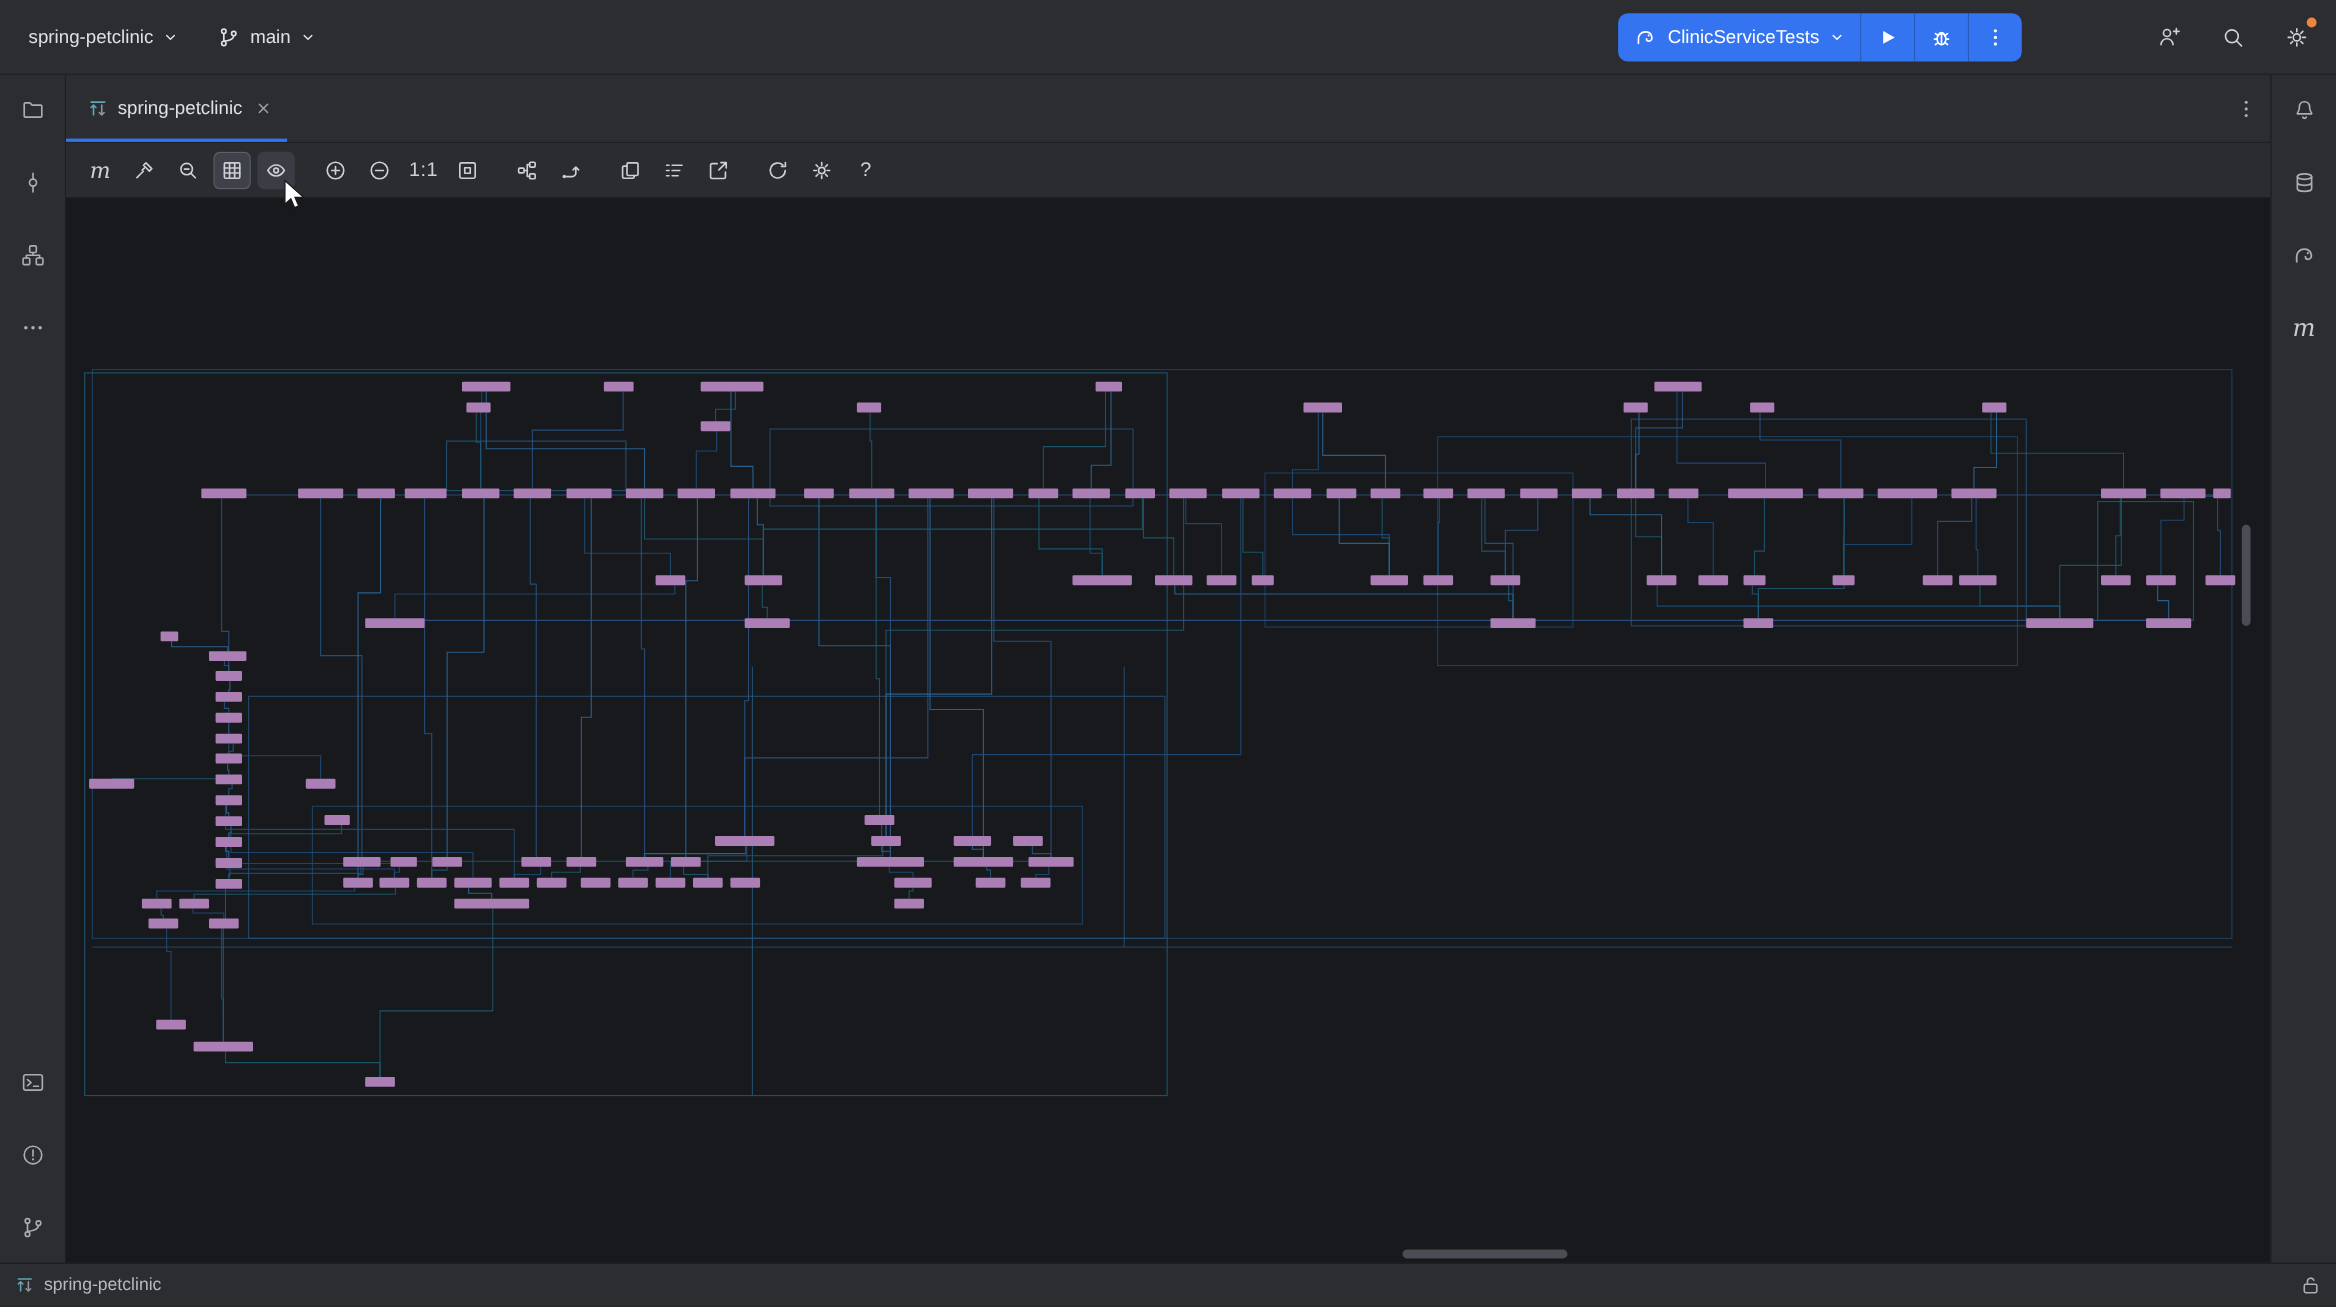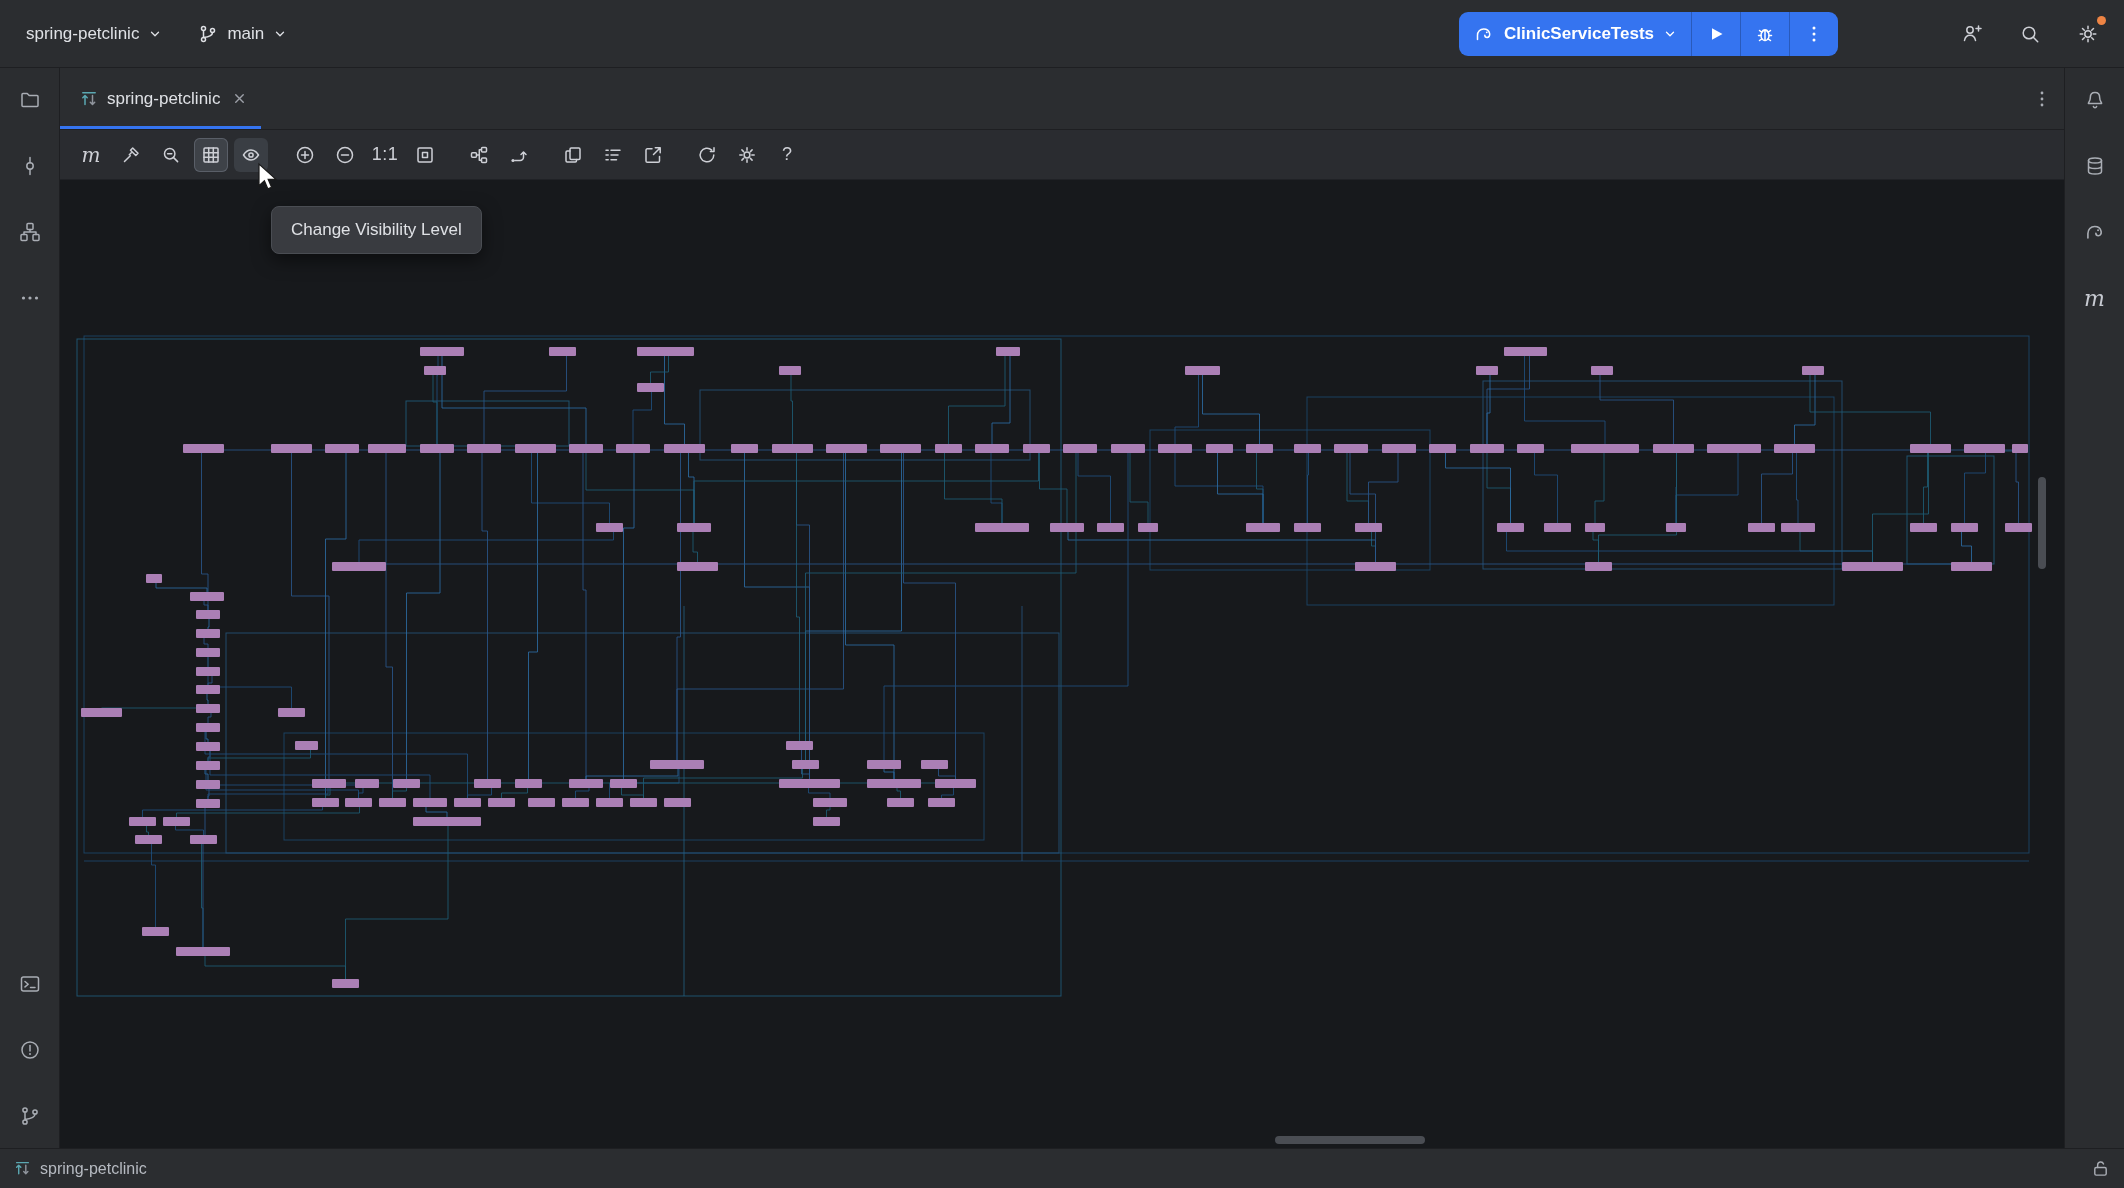--- a/index.html
+++ b/index.html
@@ -14,21 +14,21 @@
   
   .topbar{position:absolute;top:0;left:0;right:0;height:68px;background:var(--chrome-bg,#2B2D30);
           border-bottom:1px solid var(--border,#1E1F22);display:flex;align-items:center;padding:0 16px;z-index:10}
   .tb-left{display:flex;align-items:center;gap:16px}
   .widget{display:flex;align-items:center;gap:9px;padding:8px 10px;border-radius:8px;color:var(--text,#DFE1E5)}
   .tb-right{margin-left:auto;display:flex;align-items:center;gap:18px}
   .run-widget{display:flex;align-items:center;height:44px;border-radius:9px;overflow:hidden;
               background:var(--accent,#3574F0);color:#fff;margin-right:96px}
   .run-widget>button{display:flex;align-items:center;gap:9px;height:100%;padding:0 14px}
   .run-widget>button+button{border-left:1px solid rgba(0,0,0,.22)}
-  .run-config{font-weight:700}
+  .run-config{font-weight:400}
   .icon-btn{width:40px;height:40px;display:flex;align-items:center;justify-content:center;border-radius:8px;
             color:var(--icon,#CED0D6);position:relative}
   .dot{position:absolute;top:2px;right:2px;width:9px;height:9px;border-radius:50%;background:var(--notification-dot,#EE8444)}
 
   
   .rail{position:absolute;top:68px;bottom:40px;width:60px;background:var(--chrome-bg,#2B2D30);
         display:flex;flex-direction:column;align-items:center;padding:12px 0;gap:26px;z-index:9}
   .rail.left{left:0;border-right:1px solid var(--border,#1E1F22)}
   .rail.right{right:0;border-left:1px solid var(--border,#1E1F22)}
   .rail .icon-btn{color:#A9ADB4;width:40px;height:40px}
@@ -610,23 +610,20 @@
         <rect x="82" y="797" width="27" height="9" rx="1" fill="#AB7FB5"></rect>
         <rect x="116" y="817" width="54" height="9" rx="1" fill="#AB7FB5"></rect>
         <rect x="272" y="849" width="27" height="9" rx="1" fill="#AB7FB5"></rect>
         <rect x="1952" y="314" width="16" height="9" rx="1" fill="#AB7FB5"></rect>
         <rect x="1945" y="393" width="27" height="9" rx="1" fill="#AB7FB5"></rect>
       </svg>
     <div class="hscroll"></div>
     <div class="vscroll"></div>
   </div>
 
-  <div class="tooltip">
-    <span>Change Visibility Level</span>
-  </div>
 
   <svg class="cursor" width="26" height="30" viewBox="0 0 13 15">
     <path d="M1.5 1v10.8l2.7-2.4 1.7 4 1.9-.8-1.7-3.9h3.9z" fill="#ffffff" stroke="#1a1a1a" stroke-width="0.6"></path>
   </svg>
 </main>
 
 <footer class="statusbar">
   <button class="sb-left">
     <svg class="s" width="17" height="17" viewBox="0 0 18 18">
         <path style="stroke:#5BA8B2" d="M5 14.5v-9M2.8 7.7L5 5.5l2.2 2.2M2.8 2.8h12.4"></path>

